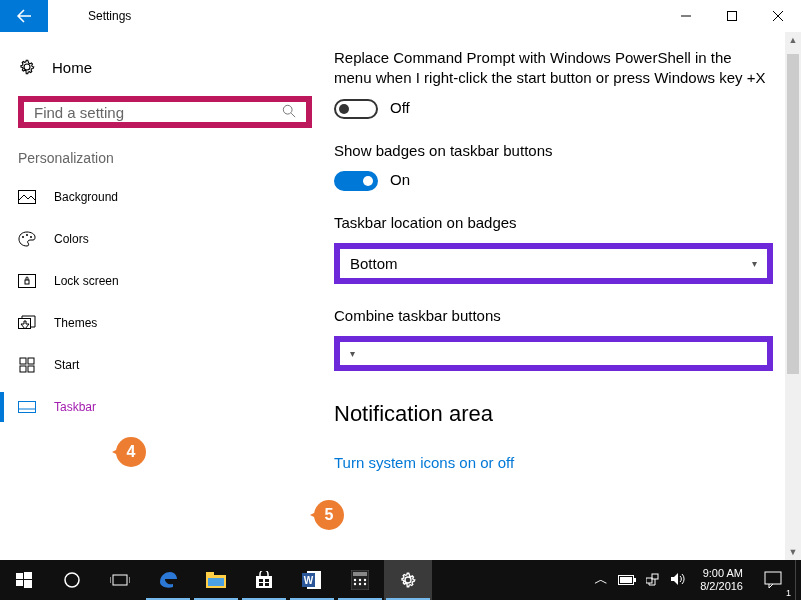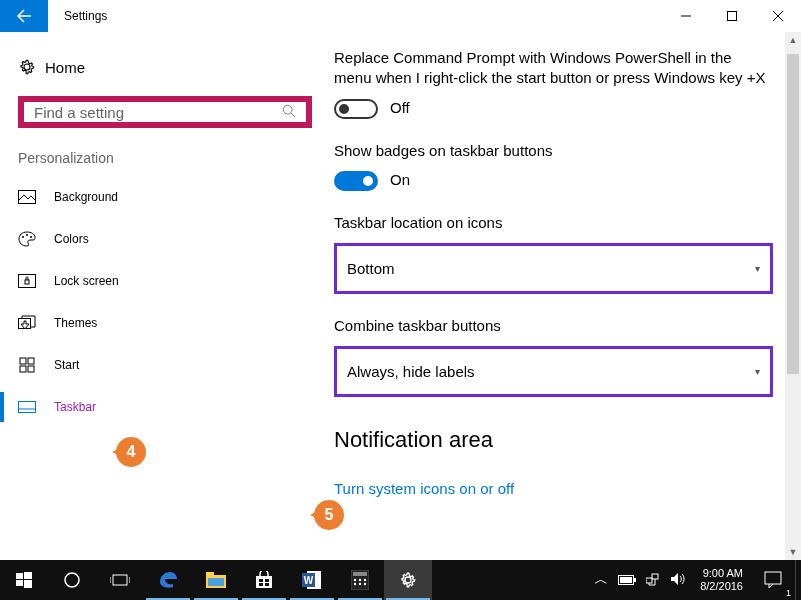--- a/index.html
+++ b/index.html
@@ -1,40 +1,40 @@
 <!DOCTYPE html>
 <html><head>
 <meta charset="utf-8">
 <style>
   * { margin: 0; padding: 0; box-sizing: border-box; font-family: "Segoe UI", Arial, sans-serif; }
   html, body { width: 801px; height: 600px; overflow: hidden; background: #fff; }
-  .titlebar { height: 32px; background: #fff; display: flex; align-items: center; }
+  .titlebar { height: 32px; background: #fff; display: flex; align-items: center; gap: 24px; }
   .back-btn { width: 48px; height: 32px; background: #0078d7; display: flex; align-items: center; justify-content: center; color: #fff; }
   .title-text { font-size: 12px; margin-left: 16px; color: #000; flex: 1; }
   .win-controls { display: flex; }
   .win-btn { width: 46px; height: 32px; display: flex; align-items: center; justify-content: center; font-size: 11px; color: #000; }
   .app-body { display: flex; height: calc(100% - 32px - 40px); }
   .sidebar { width: 330px; padding: 16px 0 0 0; }
-  .home-row { display: flex; align-items: center; padding: 10px 18px; gap: 9px; font-size: 15px; }
+  .home-row { display: flex; align-items: center; padding: 10px 18px; gap: 16px; font-size: 15px; }
   .search-box { margin: 10px 18px 16px 18px; border: 6px solid #be185d; height: 32px; display: flex; align-items: center; padding: 0 10px; justify-content: space-between; color: #666; font-size: 15px; }
   .category-label { padding: 6px 18px 10px 18px; color: #666; font-size: 14px; }
   .nav-item { display: flex; align-items: center; padding: 12px 18px; gap: 18px; font-size: 12px; color: #000; position: relative; }
   .nav-item.selected { color: #a21caf; }
   .nav-item.selected::before { content: ""; position: absolute; left: 0; top: 6px; bottom: 6px; width: 4px; background: #0078d7; }
   .nav-icon { width: 18px; height: 18px; display: flex; align-items: center; justify-content: center; flex-shrink: 0; }
   .content { flex: 1; padding: 16px 0 0 0; overflow-y: auto; position: relative; }
   .content-inner { padding-left: 4px; padding-right: 28px; }
   .setting-desc { font-size: 15px; color: #000; line-height: 1.35; margin-bottom: 10px; }
   .toggle-row { display: flex; gap: 12px; margin-bottom: 22px; }
   .toggle { width: 44px; height: 20px; border-radius: 10px; border: 2px solid #333; position: relative; }
   .toggle .knob { width: 10px; height: 10px; border-radius: 50%; background: #333; position: absolute; top: 3px; left: 3px; }
   .toggle.on { background: #0078d7; border-color: #0078d7; }
   .toggle.on .knob { background: #fff; left: auto; right: 3px; }
   .toggle-label { font-size: 15px; }
-  .dropdown { border: 3px solid #6d28d9; padding: 14px 10px; font-size: 15px; margin-bottom: 22px; display:flex; justify-content: space-between; align-items:center; }
+  .dropdown { border: 6px solid #6d28d9; padding: 6px 10px; font-size: 15px; margin-bottom: 22px; display:flex; justify-content: space-between; align-items:center; }
   .section-heading { font-size: 22px; font-weight: 400; margin: 30px 0 27px 0; }
   .link { color: #0078d7; font-size: 15px; margin-bottom: 16px; display: block; }
   .scrollbar-track { position: absolute; right: 0; top: 0; bottom: 0; width: 16px; background: #f0f0f0; }
   .scrollbar-thumb { position: absolute; left: 2px; right: 2px; top: 22px; height: 320px; background: #ccc; }
   .scroll-arrow { position:absolute; left:0; right:0; height:16px; display:flex; align-items:center; justify-content:center; font-size:9px; color:#666;}
   .scroll-arrow.up{top:0;} .scroll-arrow.down{bottom:0;}
   .taskbar { position: absolute; left: 0; right: 0; bottom: 0; height: 40px; background: #101010; display: flex; align-items: center; color: #fff; }
   .tb-item { width: 48px; height: 40px; display: flex; align-items: center; justify-content: center; position: relative; }
   .tb-item.active::after { content: ""; position: absolute; bottom: 0; left: 2px; right: 2px; height: 2px; background: #76b9ed; }
   .tb-item.open-app { background: #3a3a3a; }
@@ -169,29 +169,28 @@
       </div>
 
       <div class="setting-desc">Show badges on taskbar buttons</div>
       <div class="toggle-row">
         <div class="toggle on">
             <div class="knob"></div>
           </div>
         <span class="toggle-label">On</span>
       </div>
 
-      <div class="setting-desc">Taskbar location on icons</div>
+      <div class="setting-desc">Taskbar location on badges</div>
       <div class="dropdown">
         <span>Bottom</span>
         <span style="font-size:10px;color:#555;">▾</span>
       </div>
 
       <div class="setting-desc">Combine taskbar buttons</div>
       <div class="dropdown">
-        <span>Always, hide labels</span>
         <span style="font-size:10px;color:#555;">▾</span>
       </div>
 
       <div class="section-heading">Notification area</div>
       <a class="link">Turn system icons on or off</a>
     </div>
     <div class="scrollbar-track">
       <div class="scroll-arrow up">▲</div>
       <div class="scrollbar-thumb"></div>
       <div class="scroll-arrow down">▼</div>

